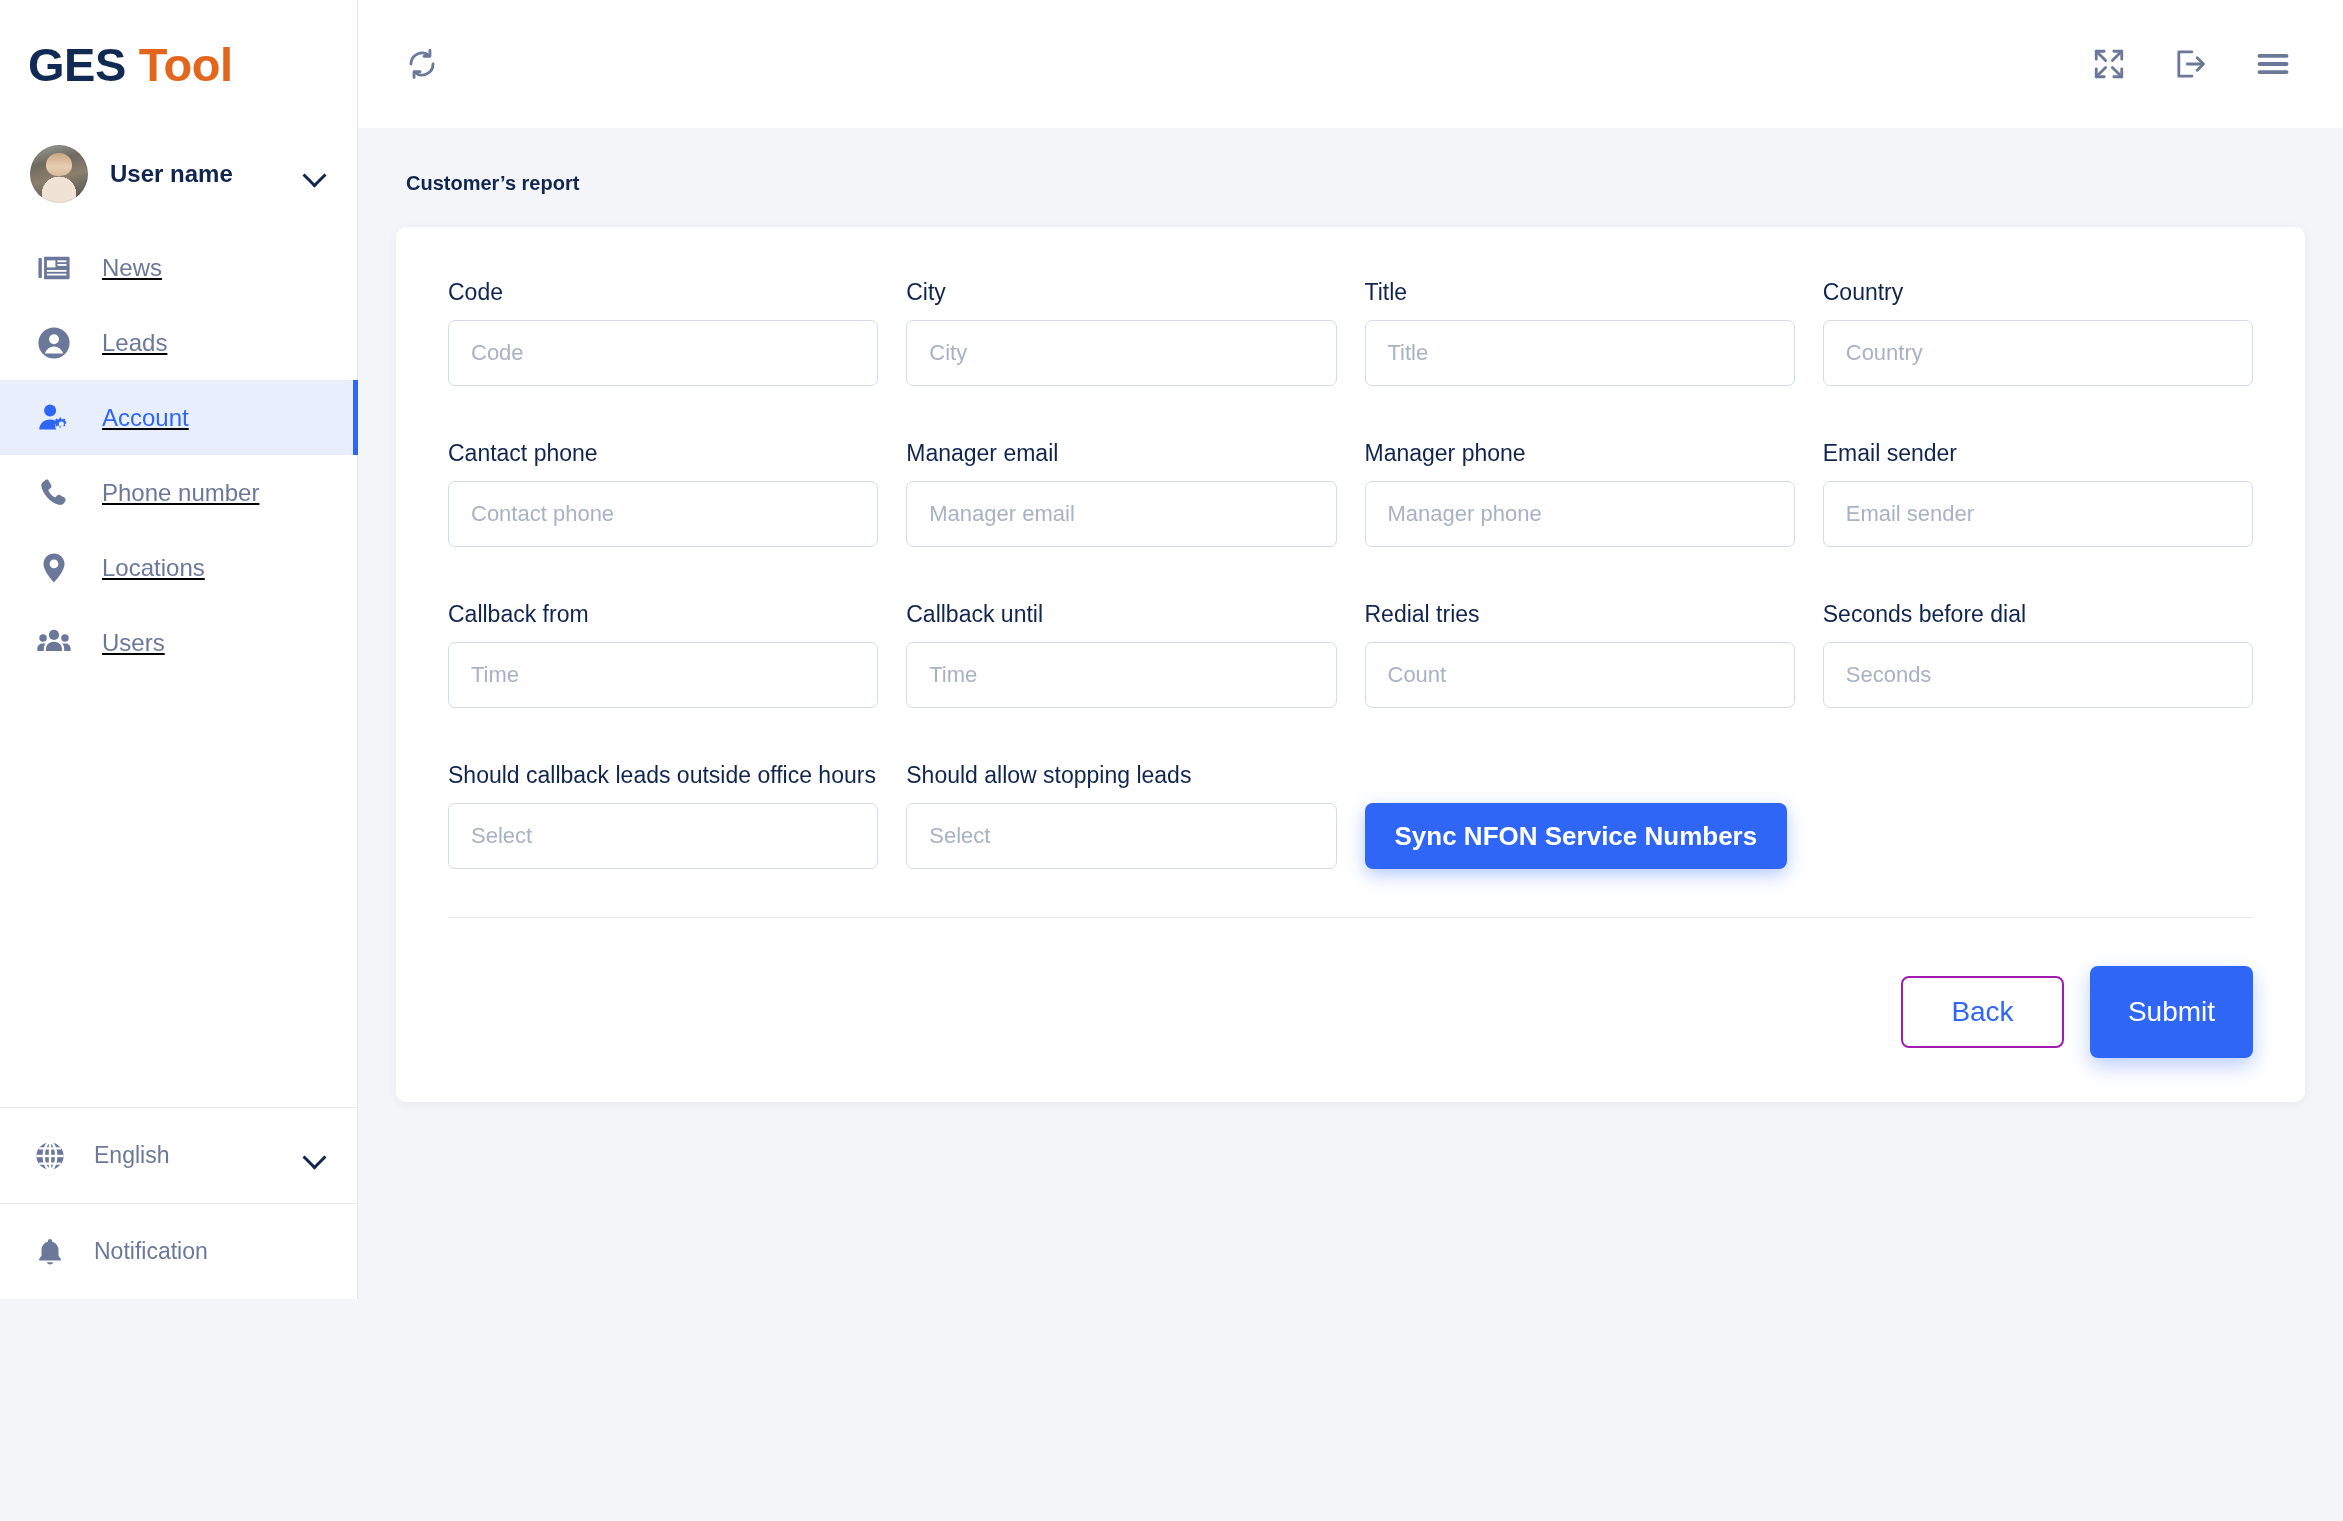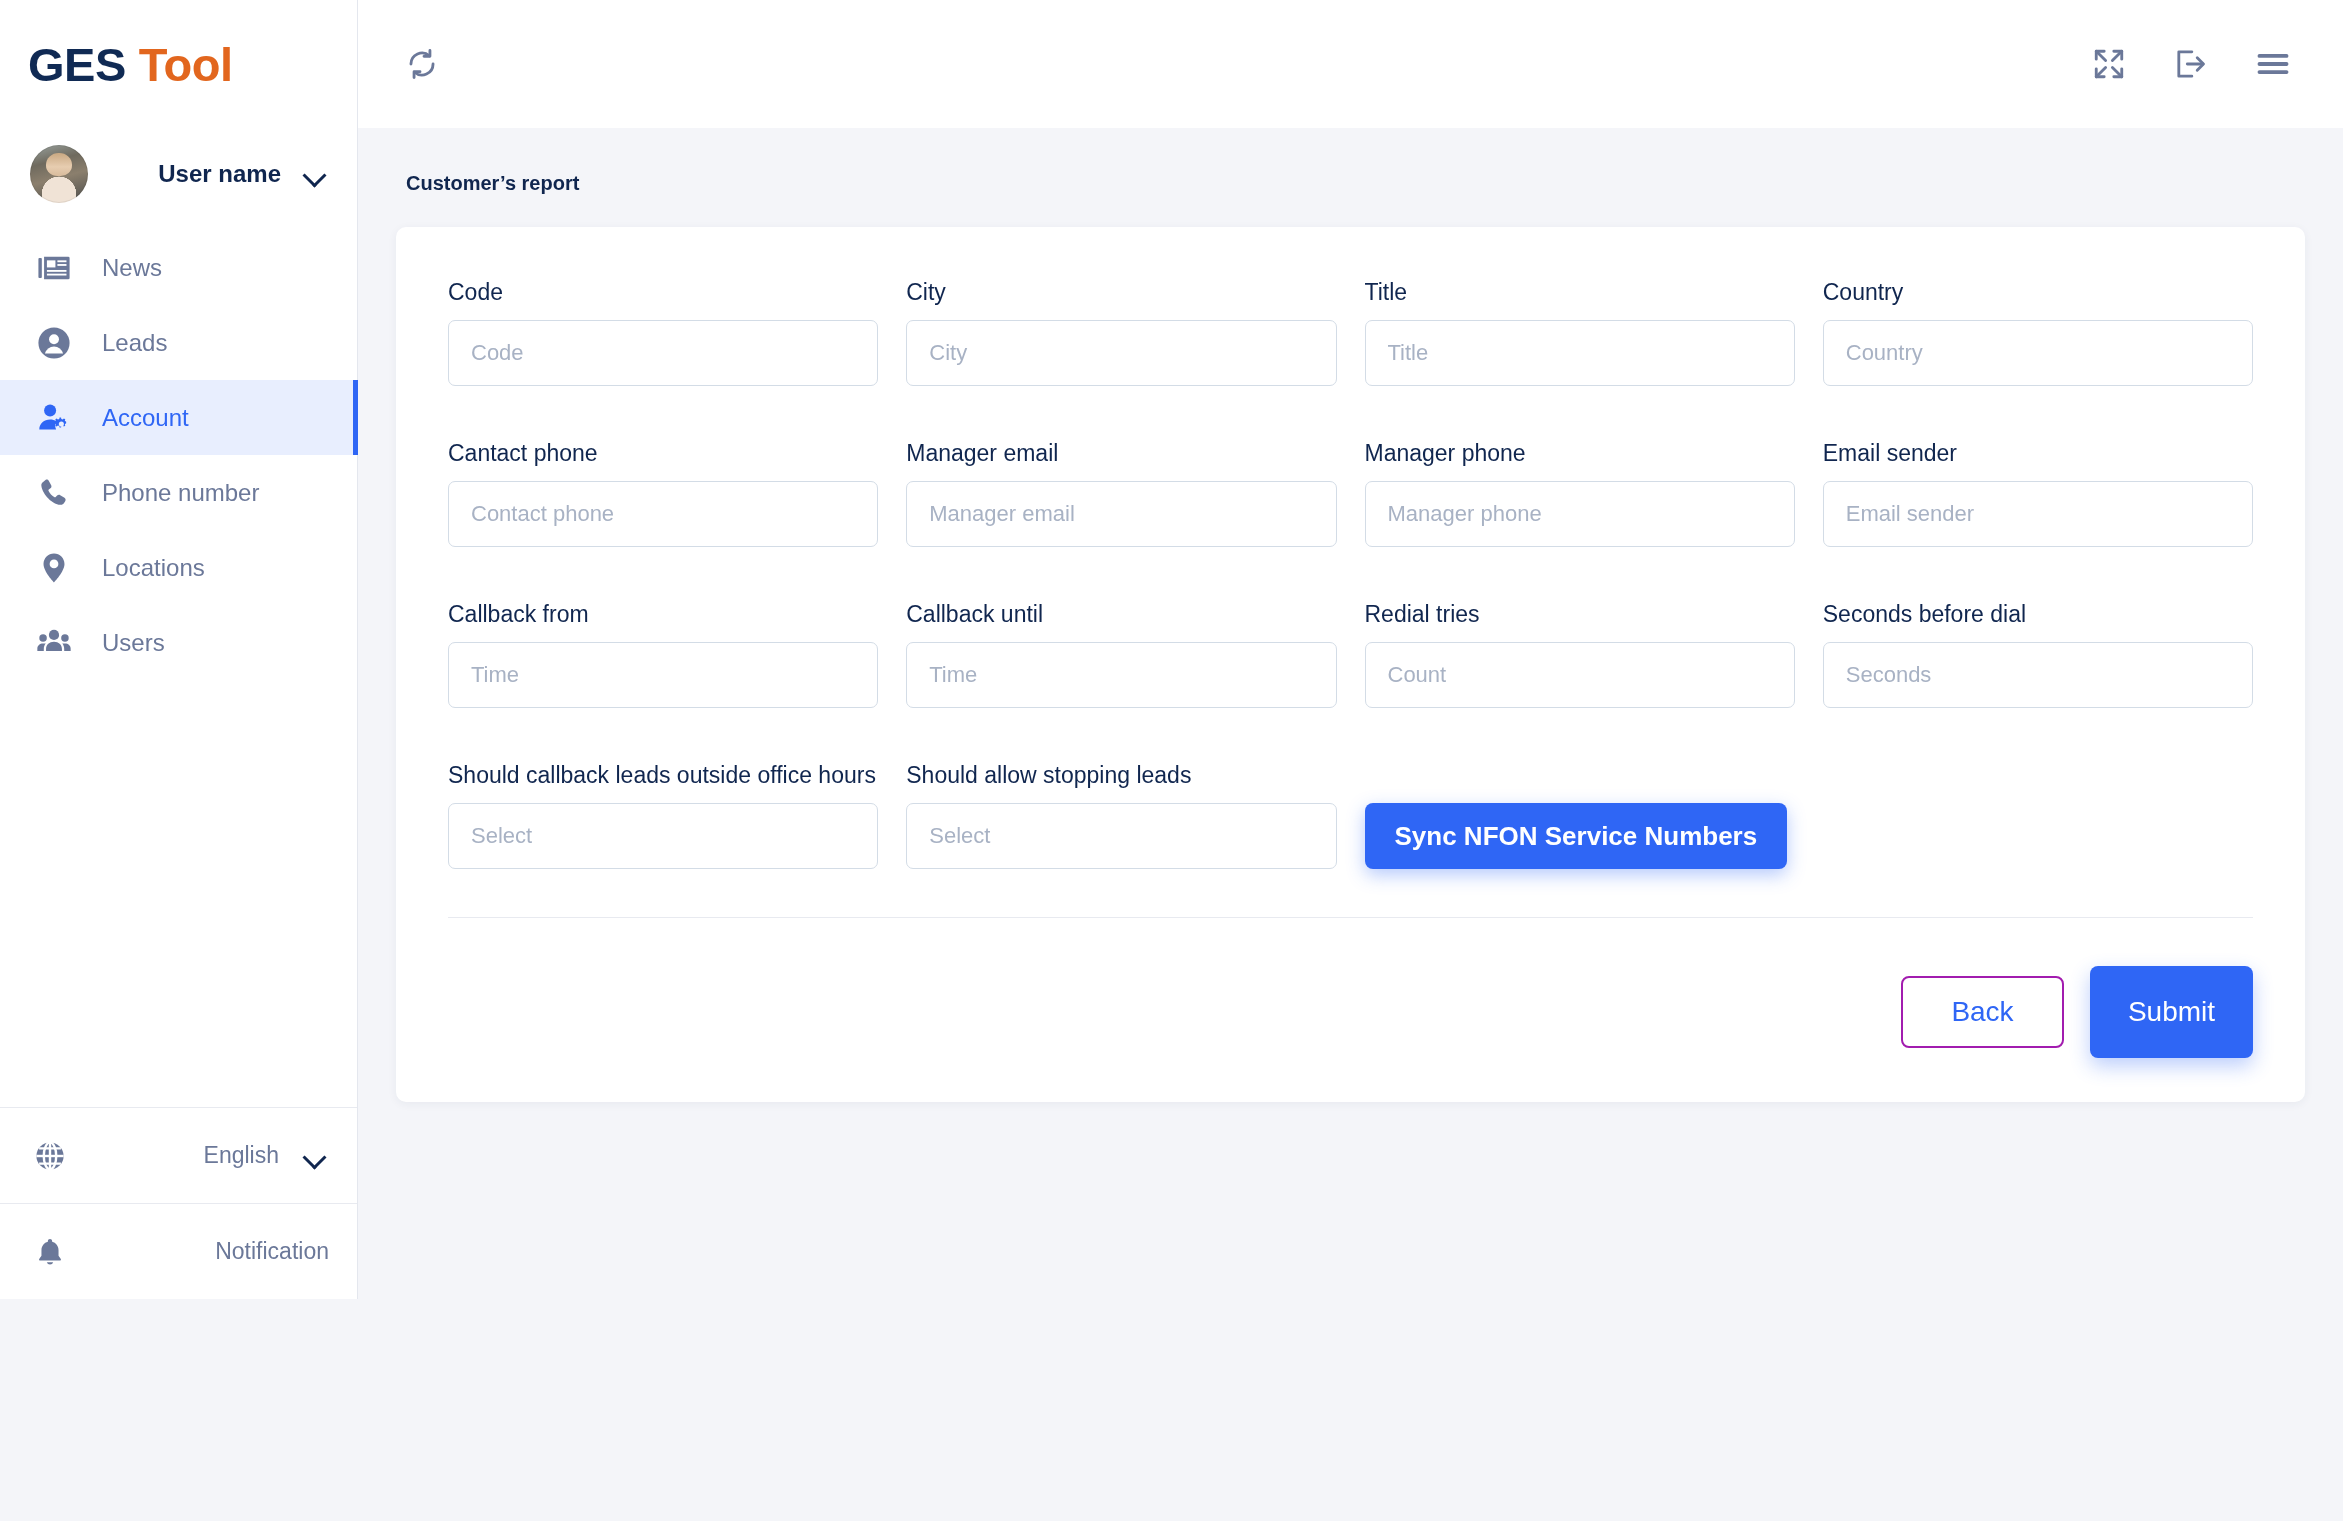--- a/index.html
+++ b/index.html
@@ -12,21 +12,20 @@
   .app { display: flex; width: 2343px; height: 1521px; }
 
   
   .sidebar {
     width: 358px; height: 1299px;
     background: #ffffff;
     border-right: 1px solid #e4e7ee;
     display: flex; flex-direction: column;
     flex: 0 0 358px;
     position: relative;
-    text-align: right;
   }
   .logo-wrap {
     height: 128px;
     display: flex; align-items: center;
     padding-left: 28px;
   }
   .logo { font-size: 47px; font-weight: bold; letter-spacing: -0.5px; }
   .logo .ges { color: #102a54; }
   .logo .tool { color: #e2661e; margin-left: 13px; }
 
@@ -56,21 +55,21 @@
     width: 26px; height: 26px; flex: 0 0 26px;
     position: relative;
   }
   .chev::before {
     content: ""; position: absolute; left: 3px; top: 6px;
     width: 14px; height: 14px;
     border-right: 3px solid #10264f; border-bottom: 3px solid #10264f;
     transform: rotate(45deg);
   }
 
-  .nav { padding-top: 10px; }
+  .nav { padding-top: 10px; text-decoration: underline; }
   .nav-item {
     height: 75px;
     display: flex; align-items: center;
     padding-left: 34px; gap: 28px;
     position: relative;
     cursor: pointer;
   }
   .nav-item .nav-label { font-size: 24px; color: #6b7899; }
   .nav-item.active { background: #e8eefe; }
   .nav-item.active .nav-label { color: #2f66f5; font-weight: normal; }

